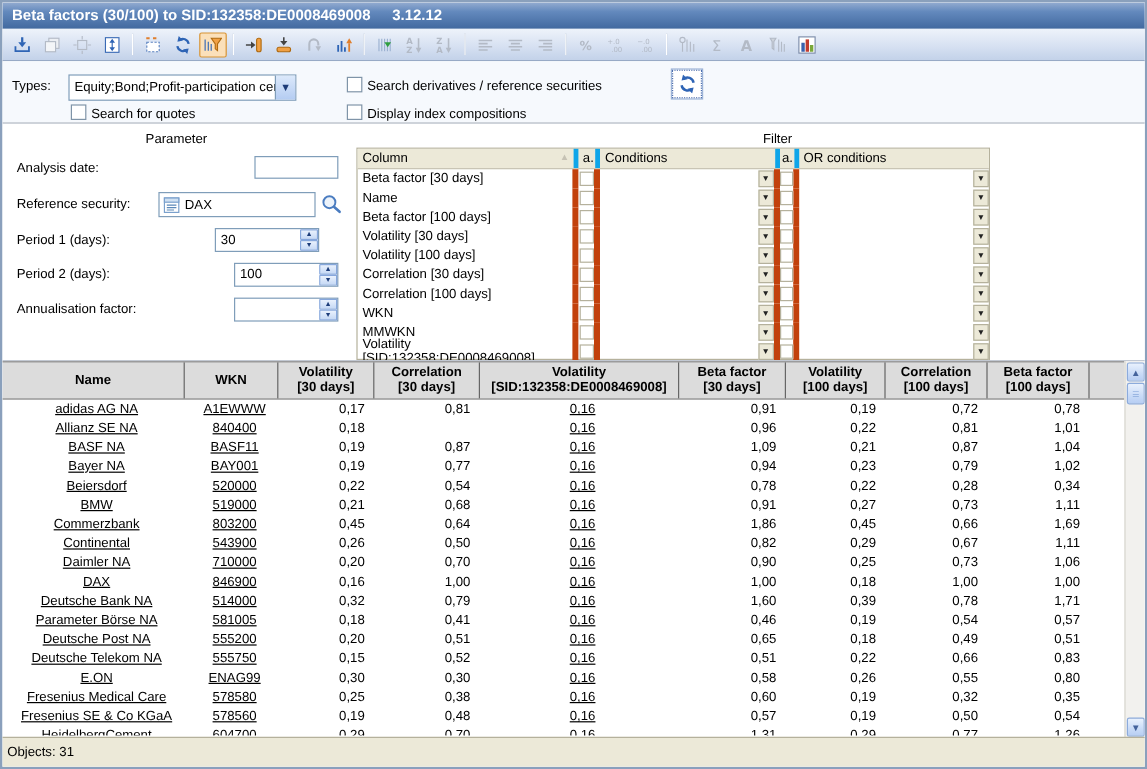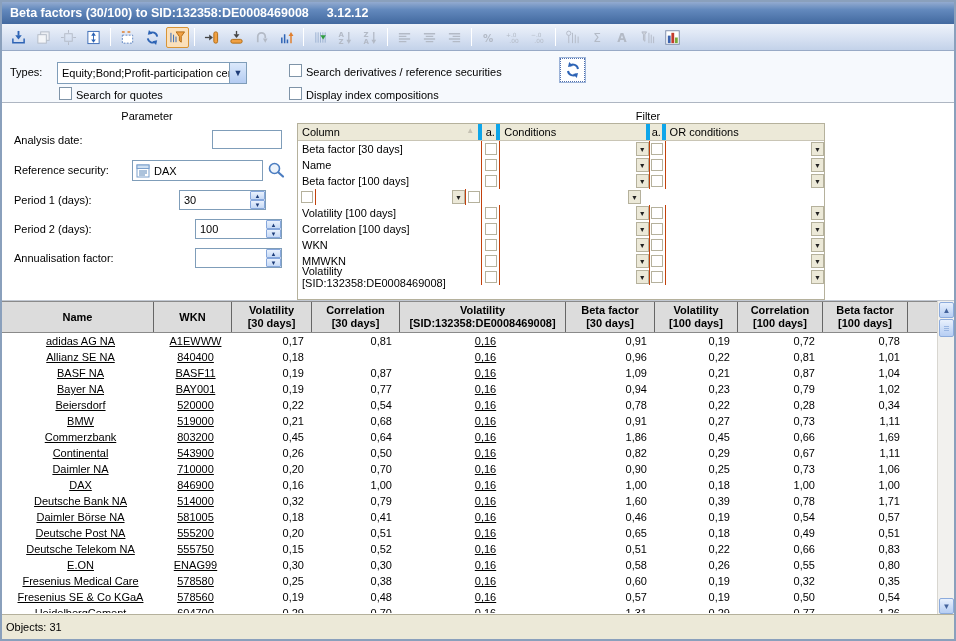--- a/index.html
+++ b/index.html
@@ -41,21 +41,21 @@
   .spinfield { position:absolute; width:87px; height:20px; border:1px solid #7f9db9; background:#fff; }
   .spinfield .sval { position:absolute; left:4px; top:3px; }
   .spin { position:absolute; right:0; top:0; bottom:0; width:15px; display:flex; flex-direction:column; }
   .spin div { flex:1; background:linear-gradient(180deg,#e9f1fd,#c6d9f5); border:1px solid #86a7dc; border-radius:1px; display:flex; align-items:center; justify-content:center; font-size:6px; color:#1d3d7a; line-height:1; }
 
   
   .filtergrid { position:absolute; left:295px; top:20px; width:528px; height:177px; border:1px solid #b5b19c; background:#fff; }
   .fh { display:flex; height:17px; background:#ece9d8; border-bottom:1px solid #c9c5b5; }
   .fh div { border-right:4px solid #0ea5e9; padding:2px 0 0 4px; white-space:nowrap; overflow:hidden; }
   .frow { display:flex; height:16px; }
-  .frow > div { border-right:1px solid #c2410c; display:flex; align-items:center; }
+  .frow > div { border-right:5px solid #c2410c; display:flex; align-items:center; }
   .fcb { width:12px; height:12px; border:1px solid #b5b19c; background:#fff; margin:auto; }
   .fdrop { margin-left:auto; width:13px; height:14px; background:#ece9d8; border:1px solid #b5b19c; font-size:7px; color:#222; display:flex; align-items:center; justify-content:center; }
   .sorttri { float:right; color:#c6c2b4; font-size:8px; margin-right:4px; }
 
   
   .tablewrap { position:absolute; left:0; top:298px; width:952px; height:314px; background:#fff; border-top:1px solid #c2c8d2; }
   .ghead { display:flex; height:32px; background:#dcdcdc; border-top:1px solid #8a8a8a; border-bottom:1px solid #8a8a8a; width:935px; }
   .ghead .hc { border-right:1px solid #666; display:flex; flex-direction:column; align-items:center; justify-content:center; font-weight:bold; font-size:11px; line-height:13px; text-align:center; overflow:hidden; white-space:nowrap; }
   .gbody { width:935px; height:280px; overflow:hidden; }
   .grow { display:flex; height:16px; font-size:11px; }
@@ -416,35 +416,51 @@
               <span class="fdrop">▼</span>
             </div>
             <div style="width:16px;">
               <span class="fcb"></span>
             </div>
             <div style="width:159px; border-right:none;">
               <span class="fdrop">▼</span>
             </div>
           </div>
           <div class="frow">
+            <div style="width:185px; padding-left:4px;">Volatility [30 days]</div>
             <div style="width:18px;">
               <span class="fcb"></span>
             </div>
             <div style="width:150px;">
               <span class="fdrop">▼</span>
             </div>
             <div style="width:16px;">
               <span class="fcb"></span>
             </div>
             <div style="width:159px; border-right:none;">
               <span class="fdrop">▼</span>
             </div>
           </div>
           <div class="frow">
             <div style="width:185px; padding-left:4px;">Volatility [100 days]</div>
+            <div style="width:18px;">
+              <span class="fcb"></span>
+            </div>
+            <div style="width:150px;">
+              <span class="fdrop">▼</span>
+            </div>
+            <div style="width:16px;">
+              <span class="fcb"></span>
+            </div>
+            <div style="width:159px; border-right:none;">
+              <span class="fdrop">▼</span>
+            </div>
+          </div>
+          <div class="frow">
+            <div style="width:185px; padding-left:4px;">Correlation [30 days]</div>
             <div style="width:18px;">
               <span class="fcb"></span>
             </div>
             <div style="width:150px;">
               <span class="fdrop">▼</span>
             </div>
             <div style="width:16px;">
               <span class="fcb"></span>
             </div>
             <div style="width:159px; border-right:none;">
@@ -669,21 +685,21 @@
           <div class="al" style="width: 78px; padding: 2px 0px 0px 5px;">514000</div>
           <div class="ar" style="width: 80px; padding: 2px 8px 0px 0px;">0,32</div>
           <div class="ar" style="width: 88px; padding: 2px 8px 0px 0px;">0,79</div>
           <div class="al" style="width: 166px; padding: 2px 0px 0px 5px;">0,16</div>
           <div class="ar" style="width: 89px; padding: 2px 8px 0px 0px;">1,60</div>
           <div class="ar" style="width: 83px; padding: 2px 8px 0px 0px;">0,39</div>
           <div class="ar" style="width: 85px; padding: 2px 8px 0px 0px;">0,78</div>
           <div class="ar" style="width: 85px; padding: 2px 8px 0px 0px;">1,71</div>
         </div>
         <div class="grow">
-          <div class="al" style="width: 152px; padding: 2px 0px 0px 5px;">Daimler Börse NA</div>
+          <div class="al" style="width: 152px; padding: 2px 0px 0px 5px;">Parameter Börse NA</div>
           <div class="al" style="width: 78px; padding: 2px 0px 0px 5px;">581005</div>
           <div class="ar" style="width: 80px; padding: 2px 8px 0px 0px;">0,18</div>
           <div class="ar" style="width: 88px; padding: 2px 8px 0px 0px;">0,41</div>
           <div class="al" style="width: 166px; padding: 2px 0px 0px 5px;">0,16</div>
           <div class="ar" style="width: 89px; padding: 2px 8px 0px 0px;">0,46</div>
           <div class="ar" style="width: 83px; padding: 2px 8px 0px 0px;">0,19</div>
           <div class="ar" style="width: 85px; padding: 2px 8px 0px 0px;">0,54</div>
           <div class="ar" style="width: 85px; padding: 2px 8px 0px 0px;">0,57</div>
         </div>
         <div class="grow">

